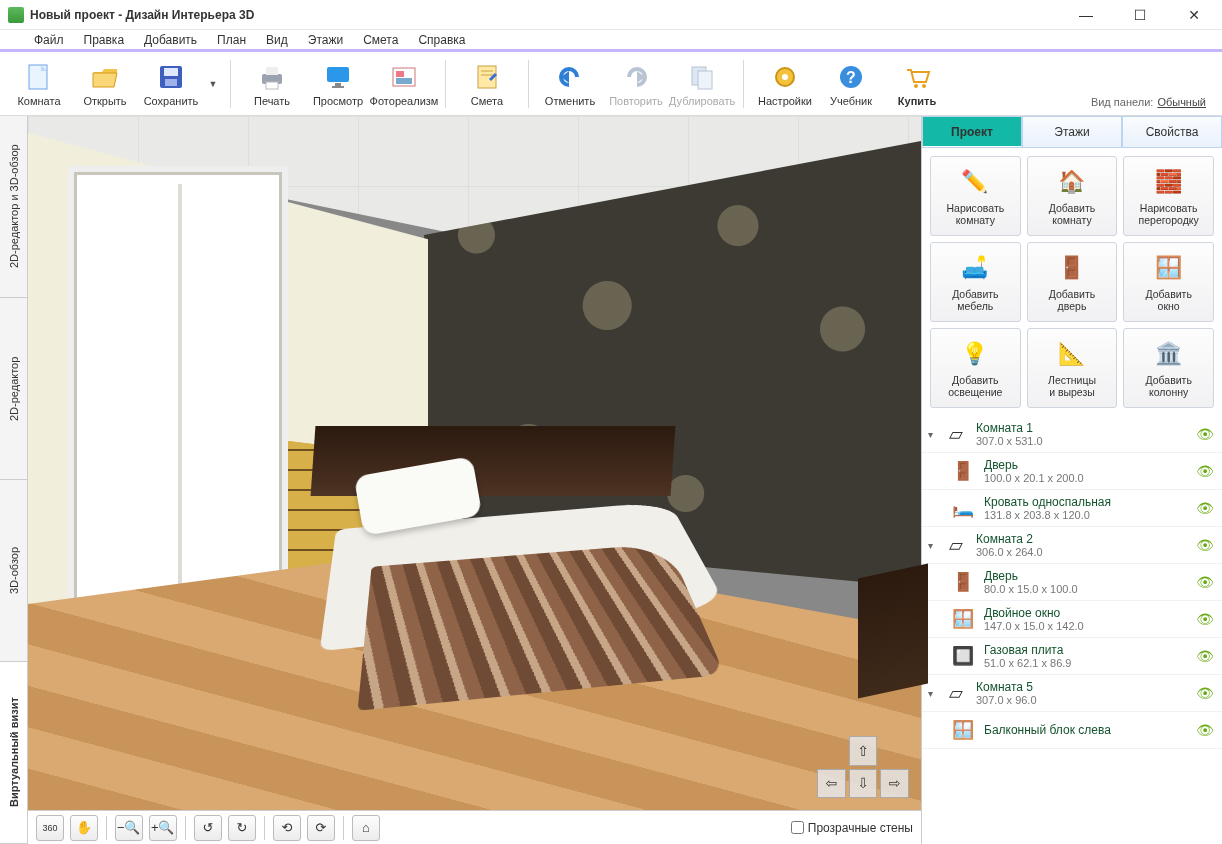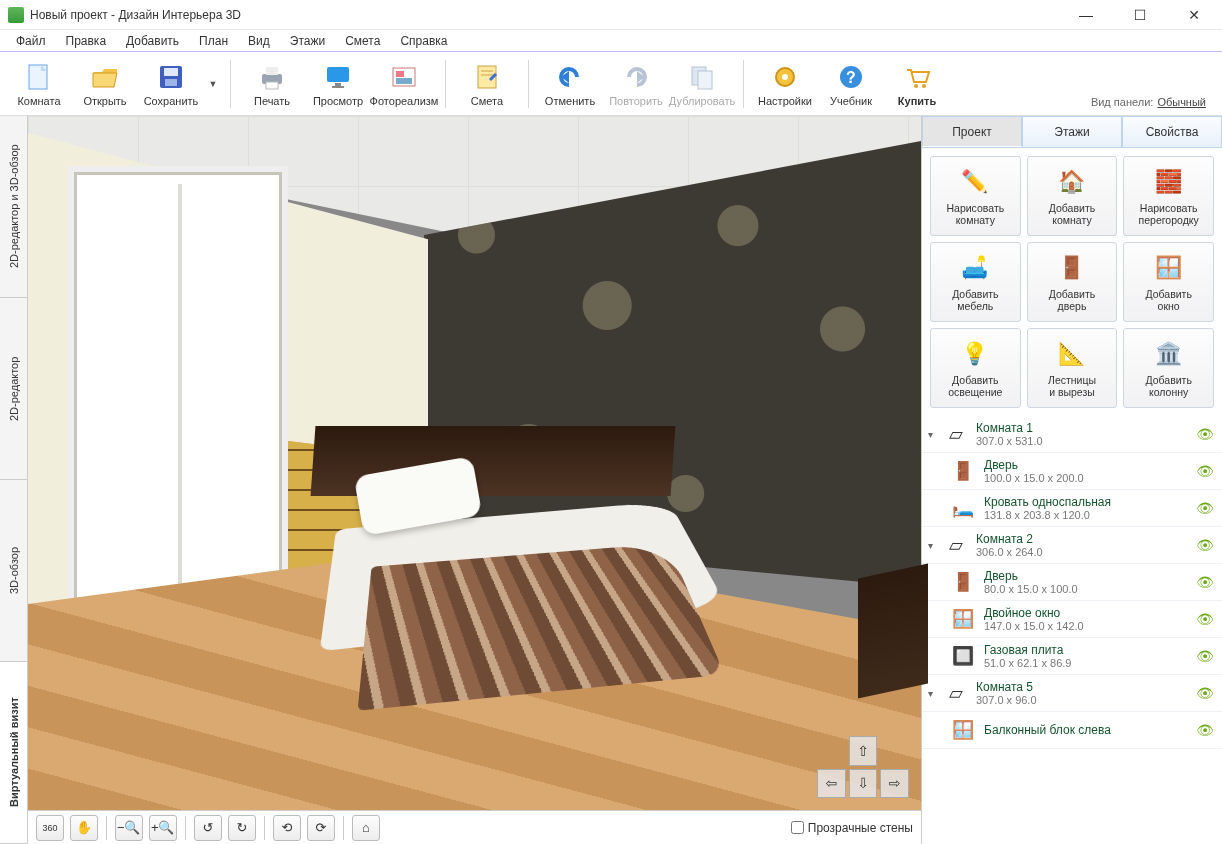--- a/index.html
+++ b/index.html
@@ -1,26 +1,26 @@
 <!DOCTYPE html>
 <html><head>
 <meta charset="utf-8">
 <style>
 * { box-sizing: border-box; margin: 0; padding: 0; font-family: "Segoe UI", Tahoma, sans-serif; }
 body { background: #fff; width: 1222px; height: 844px; overflow: hidden; font-size: 12px; color: #333; }
 
 
 .titlebar { height: 30px; display: flex; align-items: center; padding: 0 8px; border-bottom: 1px solid #e8e8e8; }
 .titlebar .app-icon { width: 16px; height: 16px; background: linear-gradient(#5cb85c,#3a9a3a); border-radius: 2px; margin-right: 6px; }
-.titlebar .title { font-size: 12px; }
+.titlebar .title { font-size: 12px; font-weight: bold; }
 .titlebar .window-controls { margin-left: auto; display: flex; gap: 14px; }
 .titlebar .window-controls span { width: 40px; text-align: center; font-size: 14px; cursor: pointer; }
 
 
-.menubar { height: 22px; display: flex; align-items: center; padding: 0 6px; border-bottom: 1px solid #c4b5fd; }
+.menubar { height: 22px; display: flex; align-items: center; padding: 0 24px; border-bottom: 3px solid #c4b5fd; }
 .menubar .menu-item { padding: 2px 10px; font-size: 12px; cursor: pointer; }
 
 
 .toolbar { height: 64px; display: flex; align-items: center; padding: 4px 8px; border-bottom: 1px solid #dcdcdc; gap: 4px; }
 .tool-btn { display: flex; flex-direction: column; align-items: center; justify-content: center; width: 62px; height: 58px; font-size: 11px; color: #333; cursor: pointer; }
 .tool-btn .ico { width: 32px; height: 32px; margin-bottom: 2px; display:flex; align-items:center; justify-content:center; }
 .tool-btn.disabled { color: #aaa; }
 .toolbar .sep { width: 1px; height: 48px; background: #d8d8d8; margin: 0 6px; }
 .toolbar .panel-mode { margin-left: auto; font-size: 11px; color: #666; padding-right: 8px; display:flex; gap:4px;margin-top:36px; }
 .toolbar .panel-mode a { text-decoration: underline; color: #444; cursor:pointer; }
@@ -43,21 +43,21 @@
 
 .view-toolbar { height: 34px; display:flex; align-items:center; gap:6px; padding: 16px 8px; border-top:1px solid #ccc; background:#fff; }
 .vt-btn { width:28px; height:26px; border:1px solid #bbb; border-radius:3px; background:linear-gradient(#fdfdfd,#ececec); display:flex; align-items:center; justify-content:center; font-size:13px; cursor:pointer; }
 .view-toolbar .vt-sep { width:1px; height:24px; background:#ccc; margin:0 2px; }
 .view-toolbar .chk { margin-left:auto; display:flex; align-items:center; gap:4px; font-size:12px; }
 
 
 .rightpanel { width: 300px; display:flex; flex-direction:column; background:#fff; }
 .rp-tabs { display:flex; height:32px; border-bottom:1px solid #bcd4ef; }
 .rp-tab { flex:1; display:flex; align-items:center; justify-content:center; font-size:12px; border:1px solid #bcd4ef; border-bottom:none; background:linear-gradient(#fafcff,#e9f1fb); cursor:pointer; }
-.rp-tab.active { background:#e5e5e5; font-weight:400; border-bottom:1px solid #fff; }
+.rp-tab.active { background:#14b8a6; font-weight:700; border-bottom:1px solid #fff; }
 .rp-section-hdr { height:26px; background:linear-gradient(#e9f2ff,#cfe2fb); border-bottom:1px solid #b2c9e5; display:flex; align-items:center; padding:0 10px; font-size:12px; font-weight:600; color:#234; }
 .rp-section-hdr .rhs { margin-left:auto; font-weight:400; font-size:11px; color:#345; display:flex; align-items:center; gap:4px; cursor:pointer; }
 .design-grid { display:grid; grid-template-columns: repeat(3,1fr); gap:6px; padding:8px; }
 .design-btn { height:80px; border:1px solid #cfd6e0; background:linear-gradient(#fdfdfd,#f1f1f3); border-radius:3px; display:flex; flex-direction:column; align-items:center; justify-content:center; font-size:10.5px; text-align:center; line-height:1.15; cursor:pointer; padding:4px; }
 .design-btn .dico { width:32px; height:32px; margin-bottom:4px; display:flex; align-items:center; justify-content:center; }
 
 .objlist { flex:1; overflow-y:auto; }
 .objrow { display:flex; align-items:center; padding:4px 8px 4px 6px; border-bottom:1px solid #eef1f5; cursor:pointer; }
 .objrow.indent { padding-left: 28px; }
 .objrow .oico { width:28px; height:28px; display:flex; align-items:center; justify-content:center; margin-right:6px; }
@@ -401,21 +401,21 @@
           <div class="meta">
             <span class="n">Комната 1</span>
             <span class="d">307.0 x 531.0</span>
           </div>
           <span class="eye">👁</span>
         </div>
         <div class="objrow indent">
           <div class="oico" style="font-size:18px">🚪</div>
           <div class="meta">
             <span class="n">Дверь</span>
-            <span class="d">100.0 x 15.0 x 200.0</span>
+            <span class="d">100.0 x 20.1 x 200.0</span>
           </div>
           <span class="eye">👁</span>
         </div>
         <div class="objrow indent">
           <div class="oico" style="font-size:18px">🛏️</div>
           <div class="meta">
             <span class="n">Кровать односпальная</span>
             <span class="d">131.8 x 203.8 x 120.0</span>
           </div>
           <span class="eye">👁</span>

